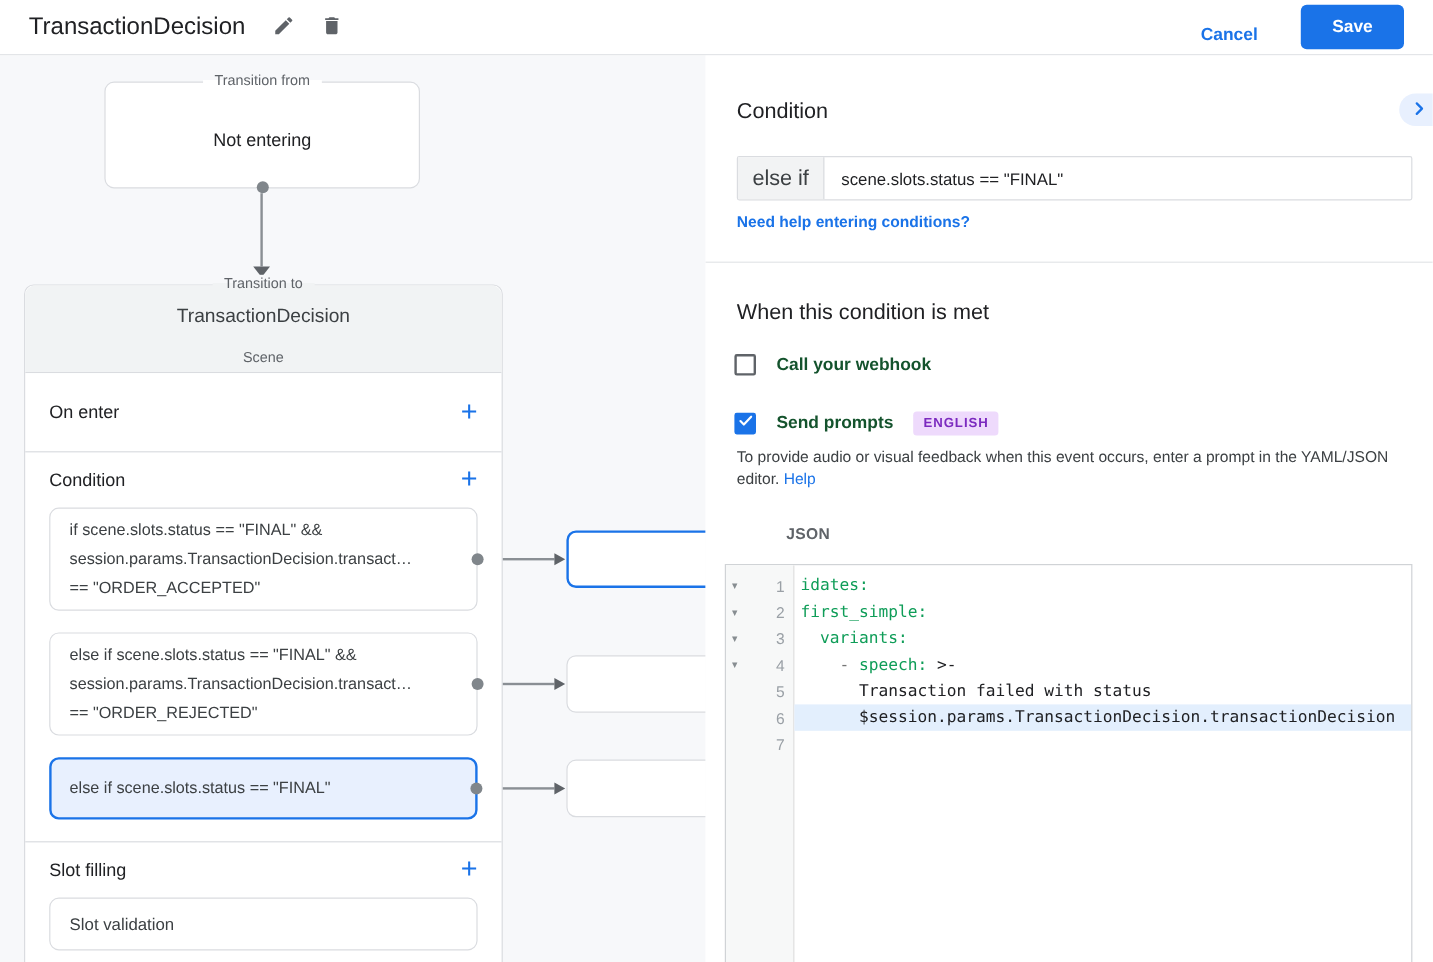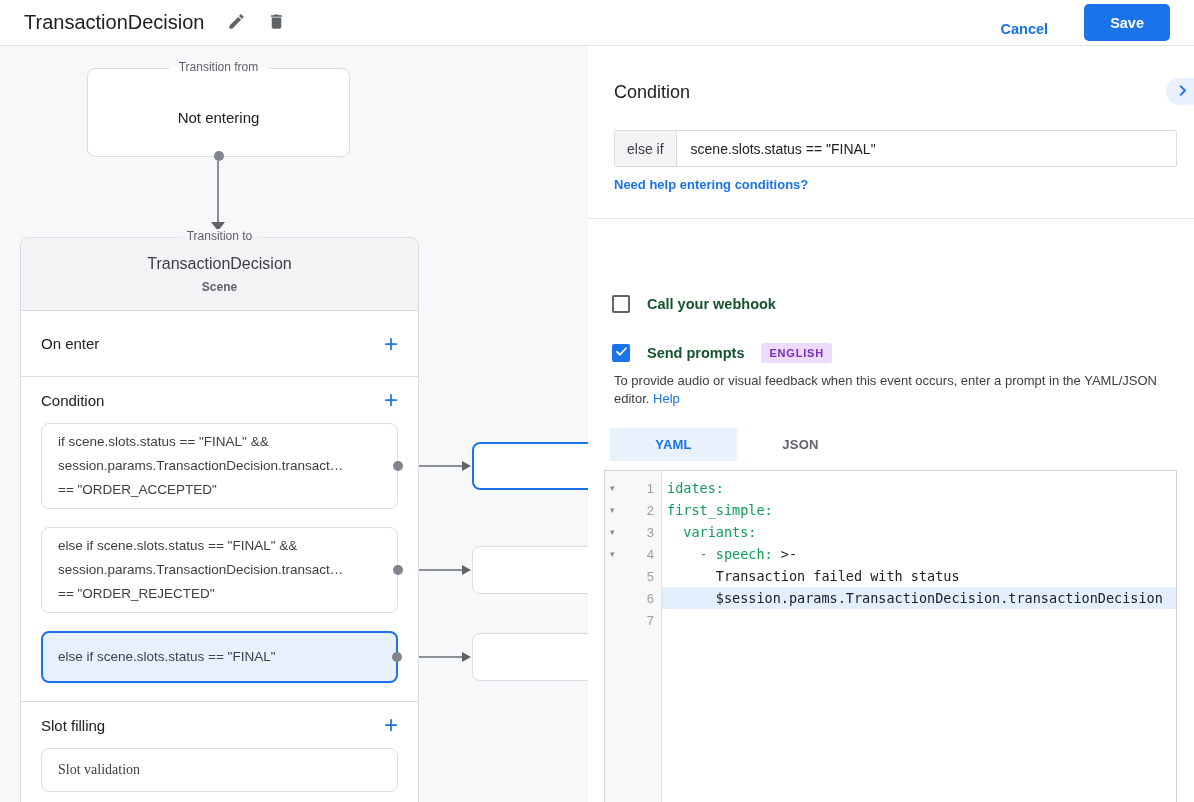--- a/index.html
+++ b/index.html
@@ -34,54 +34,54 @@
   .vline { position:absolute; left:217px; top:115px; width:2px; height:61px; background:#8a8f94; }
   .arrow-down { position:absolute; left:211px; top:176px; width:0; height:0;
     border-left:7px solid transparent; border-right:7px solid transparent; border-top:9px solid #5f6368; }
 
   .scene-card { position:absolute; left:20px; top:191px; width:399px; min-height:600px;
     background:#fff; border:1px solid #dadce0; border-radius:8px 8px 0 0; }
   .scene-card .legend { background:linear-gradient(#f7f8fa 50%, #f1f3f4 50%); }
   .scene-head { background:#f1f3f4; border-bottom:1px solid #dadce0; border-radius:8px 8px 0 0;
     height:73px; text-align:center; padding-top:17px; }
   .scene-title { font-size:16px; color:#3c4043; }
-  .scene-sub { font-size:12px; color:#5f6368; margin-top:7px;font-weight:bold; }
+  .scene-sub { font-size:12px; color:#5f6368; margin-top:18px; }
 
   .row-head { height:46px; display:flex; align-items:center; justify-content:space-between; padding:0 20px; }
   .row-head.tall { height:66px; border-bottom:1px solid #dadce0; }
   .row-label { font-size:15px; color:#202124; }
   .plus { color:#1a73e8; font-size:24px; font-weight:300; line-height:20px; cursor:pointer;
     background:transparent; border:none; font-family:inherit; }
 
   .cond-card { position:relative; margin:0 20px 18px 20px; border:1px solid #dadce0; border-radius:8px;
     background:#fff; padding:6px 16px; font-size:13.5px; line-height:24px; color:#3c4043; cursor:pointer; }
   .cond-card.selected { background:#e8f0fe; border:2px solid #1a73e8; padding:12px 15px; }
   .cond-card .dot { right:-6px; top:50%; margin-top:-5px; }
   .section-sep { border-bottom:1px solid #dadce0; }
   .slot-card { margin:0 20px 20px 20px; border:1px solid #dadce0; border-radius:8px; background:#fff;
-    padding:13px 16px; font-size:14px; color:#3c4043; cursor:pointer;font-family:Liberation Serif, serif; }
+    padding:13px 16px; font-size:14px; color:#3c4043; cursor:pointer; }
 
   .h-arrow { position:absolute; height:2px; background:#8a8f94; }
   .h-arrow .head { position:absolute; right:-9px; top:-4px; width:0; height:0;
     border-top:5px solid transparent; border-bottom:5px solid transparent; border-left:9px solid #5f6368; }
   .target-box { position:absolute; left:472px; width:130px; height:48px; background:#fff;
     border:1px solid #dadce0; border-radius:8px; }
   .target-box.selected { border:2px solid #1a73e8; }
 
   
   .panel { position:absolute; left:588px; top:46px; width:606px; height:756px; background:#fff; }
   .panel-title { position:absolute; left:26px; top:36px; font-size:18px; font-weight:400; color:#202124; }
   .chevron-pill { position:absolute; right:0; top:32px; width:28px; height:27px; background:#e8f0fe;
     border:none; border-radius:14px 0 0 14px; cursor:pointer; display:flex; align-items:center;
     justify-content:center; padding-left:4px; }
 
   .cond-group { position:absolute; left:26px; top:84px; right:17px; height:37px;
     border:1px solid #dadce0; border-radius:2px; display:flex; align-items:stretch; background:#fff; }
   .cond-prefix { background:#f2f3f4; border-right:1px solid #dadce0; display:flex; align-items:center;
-    padding:0 12px; font-size:14px; color:#3c4043; }
+    padding:0 12px; font-size:18px; color:#3c4043; }
   .cond-input { flex:1; border:none; outline:none; font-size:14px; color:#202124; padding:0 14px;
     font-family:inherit; background:transparent; }
   .help-link { position:absolute; left:26px; top:131px; font-size:13px; color:#1a73e8;
     text-decoration:none; cursor:pointer;font-weight:bold; }
   .panel-divider { position:absolute; left:0; right:0; top:172px; border-bottom:1px solid #e3e5e8; }
 
   .when-met { position:absolute; left:26px; top:204px; font-size:18px; font-weight:400; color:#202124; }
   .check-row { position:absolute; left:24px; display:flex; align-items:center; cursor:pointer; }
   .cbox { width:18px; height:18px; border:2px solid #5f6368; border-radius:2px; background:#fff; flex:none; }
   .cbox.checked { border:2px solid #1a73e8; background:#1a73e8; display:flex; align-items:center; justify-content:center; }
@@ -221,20 +221,21 @@
     </button>
 
     <div class="cond-group">
       <span class="cond-prefix">else if</span>
       <input class="cond-input" type="text" value="scene.slots.status == &quot;FINAL&quot;" style="">
     </div>
     <a class="help-link">Need help entering conditions?</a>
 
     <div class="panel-divider"></div>
 
+    <h2 class="when-met">When this condition is met</h2>
 
     <div class="check-row" style="top:249px;">
       <span class="cbox"></span>
       <span class="check-label">Call your webhook</span>
     </div>
 
     <div class="check-row" style="top:297px;">
       <span class="cbox checked">
         <span>
           <svg width="13" height="13" viewBox="0 0 16 16" fill="none" stroke="#ffffff" stroke-width="2.2" stroke-linecap="round" stroke-linejoin="round">
@@ -242,21 +243,20 @@
             </svg>
         </span>
       </span>
       <span class="check-label">Send prompts</span>
       <span class="badge">ENGLISH</span>
     </div>
 
     <p class="panel-desc"><span>To provide audio or visual feedback when this event occurs, enter a prompt in the YAML/JSON editor.</span> <span class="inline-link">Help</span></p>
 
     <div class="tabs">
-      <button class="tab active">YAML</button>
       <button class="tab">JSON</button>
     </div>
 
     <div class="editor">
       <div class="gutter-bg"></div>
       <div class="ed-lines">
 
         <div class="ed-line">
           <span class="gcell">
               <span class="fold">▾</span>

